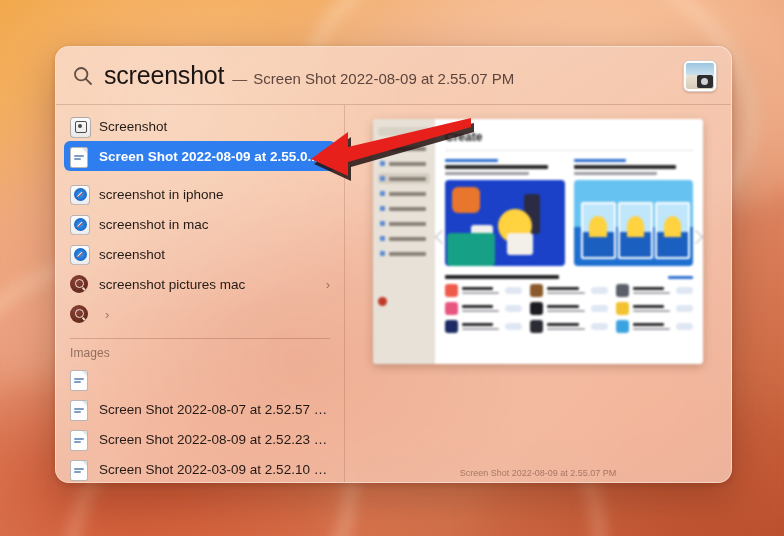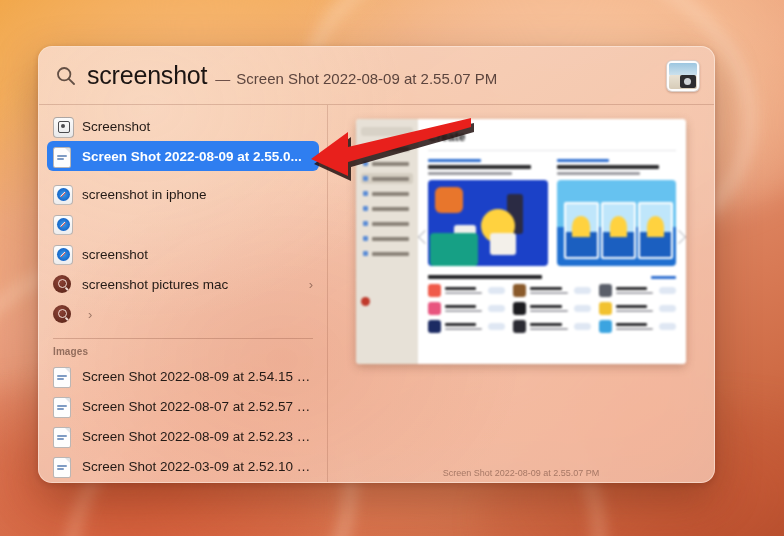--- a/index.html
+++ b/index.html
@@ -56,21 +56,21 @@
   }
   .ribbon.r1 { left: -90px; top: 250px; width: 420px; height: 420px; transform: rotate(-18deg); }
   .ribbon.r2 { left: 60px;  top: 330px; width: 520px; height: 430px; transform: rotate(-12deg);
                border-color: rgba(255,214,180,.26); }
   .ribbon.r3 { left: 300px; top: -60px; width: 430px; height: 300px; transform: rotate(8deg);
                border-color: rgba(255,232,212,.30); }
 
   
   #spotlight {
     position: absolute;
-    left: 38px; top: 46px;
+    left: 55px; top: 46px;
     width: 675px; height: 435px;
     border-radius: 14px;
     overflow: hidden;
     background: rgba(246, 214, 196, 0.80);
     backdrop-filter: blur(40px) saturate(160%);
     -webkit-backdrop-filter: blur(40px) saturate(160%);
     box-shadow: 0 16px 44px rgba(80,30,10,.34), 0 2px 6px rgba(80,30,10,.20);
     border: .5px solid rgba(255,255,255,.34);
     display: flex;
     flex-direction: column;
@@ -152,21 +152,21 @@
   }
   .row.selected .label { color: #fff; font-weight: 600; }
   .row .chevron {
     flex: 0 0 auto; margin-left: 6px; color: rgba(70,40,30,.5);
     font-size: 13px; line-height: 1;
   }
   .row-gap { height: 8px; }
 
   .sect-sep { height: 1px; background: rgba(125,70,50,.28); margin: 9px 14px 0 14px; }
   .sect-title {
-    font-size: 10px; font-weight: 700; color: rgba(86,55,44,.62);
+    font-size: 12px; font-weight: 400; color: rgba(86,55,44,.62);
     padding: 7px 0 4px 14px; letter-spacing: .1px;
   }
 
   
   .ic-app {
     width: 19px; height: 19px; border-radius: 4px;
     background: linear-gradient(#fbfbfb,#e9e9ea);
     border: .5px solid rgba(60,40,30,.35);
     display:flex; align-items:center; justify-content:center;
   }
@@ -362,20 +362,21 @@
               </div>
             </div>
             <span class="label">screenshot in iphone</span>
           </div>
           <div class="row">
             <div class="icon">
               <div class="ic-safari">
                 <span class="dial"></span>
               </div>
             </div>
+            <span class="label">screenshot in mac</span>
           </div>
           <div class="row">
             <div class="icon">
               <div class="ic-safari">
                 <span class="dial"></span>
               </div>
             </div>
             <span class="label">screenshot</span>
           </div>
           <div class="row">
@@ -397,21 +398,20 @@
           </div>
           <div class="sect-sep"></div>
           <div class="sect-title">Images</div>
           <div class="row">
             <div class="icon">
               <div class="ic-doc">
                 <span class="bar b1"></span>
                 <span class="bar b2"></span>
               </div>
             </div>
-            <span class="label">Screen Shot 2022-08-09 at 2.54.15 PM</span>
           </div>
           <div class="row">
             <div class="icon">
               <div class="ic-doc">
                 <span class="bar b1"></span>
                 <span class="bar b2"></span>
               </div>
             </div>
             <span class="label">Screen Shot 2022-08-07 at 2.52.57 PM</span>
           </div>

